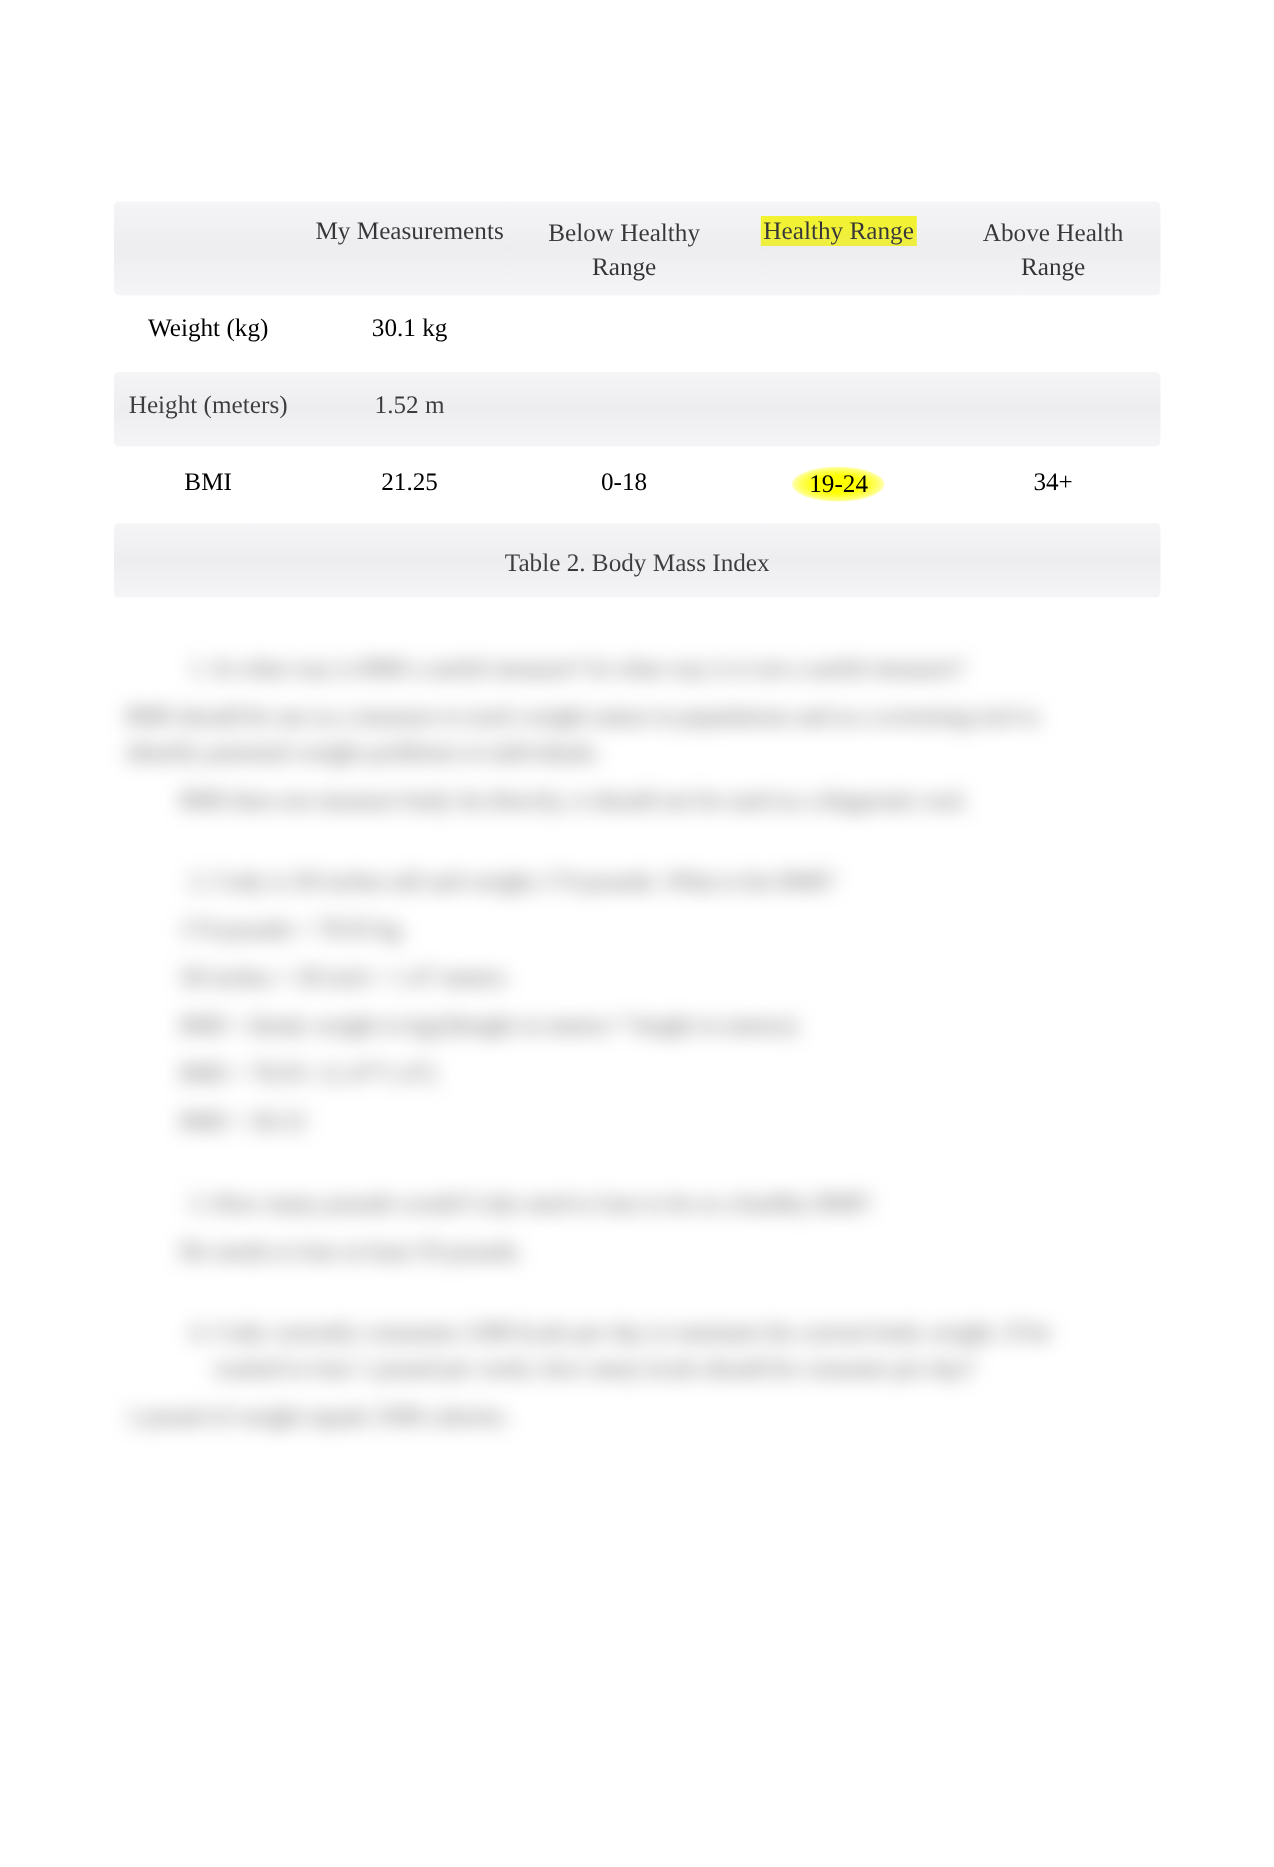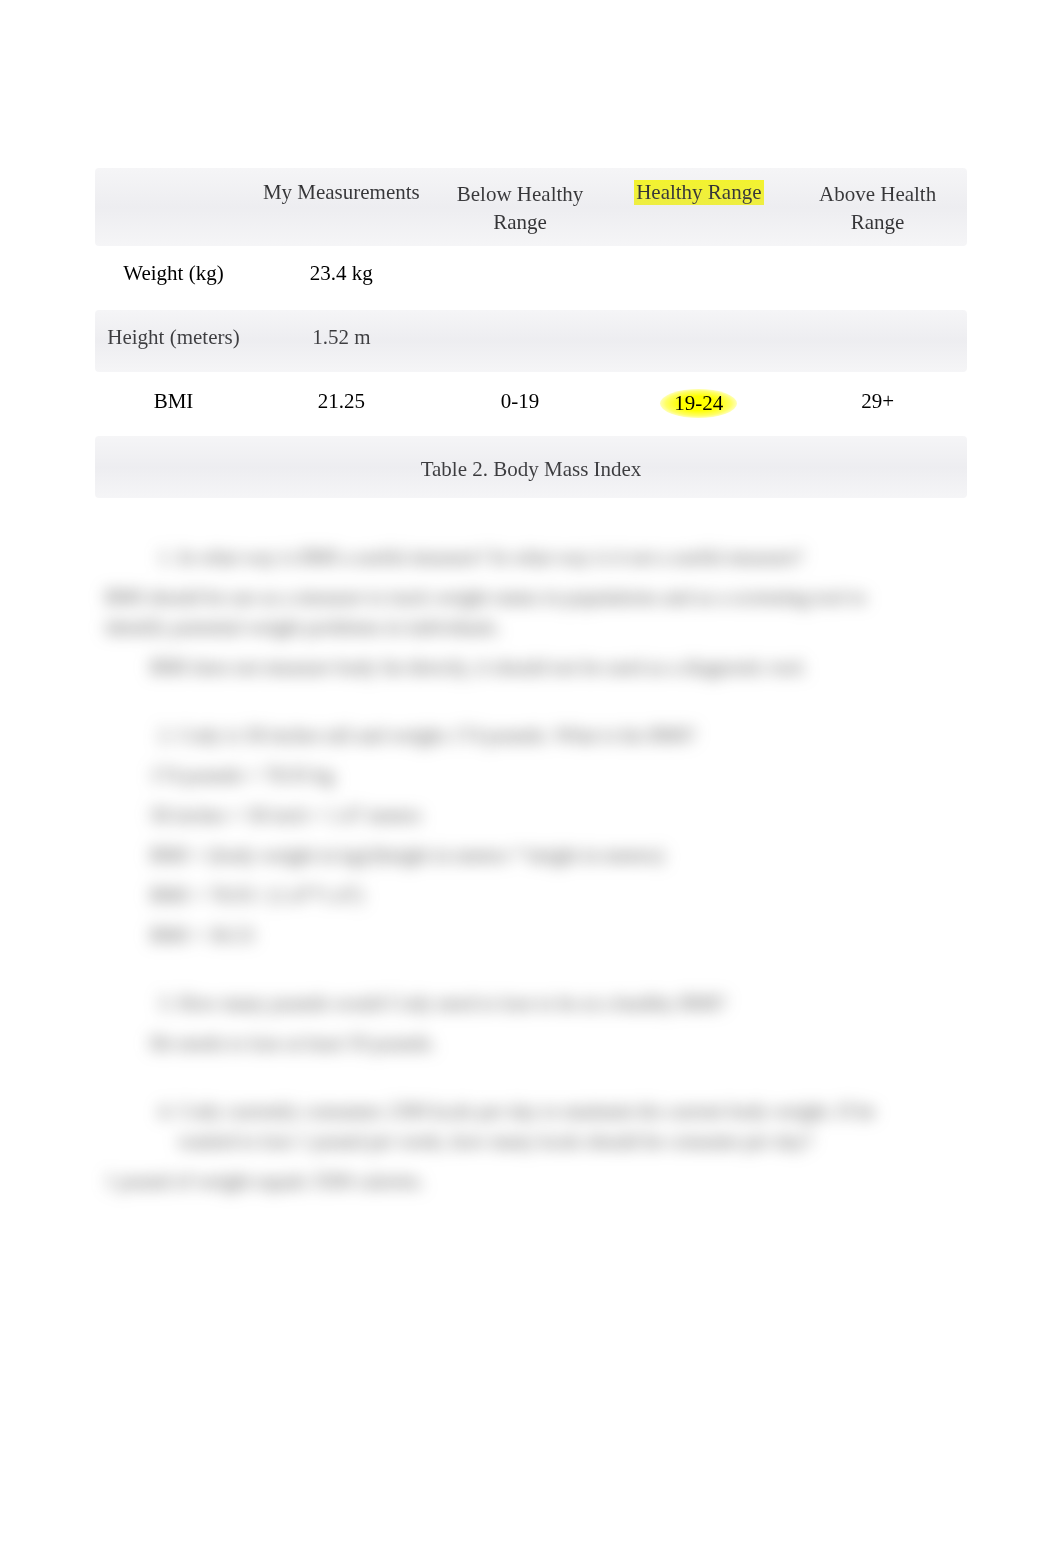--- a/index.html
+++ b/index.html
@@ -118,38 +118,38 @@
           <th><span></span></th>
           <th><span>My Measurements</span></th>
           <th class="two-line"><span>Below Healthy Range</span></th>
           <th><span class="hl">Healthy Range</span></th>
           <th class="two-line"><span>Above Health Range</span></th>
         </tr>
       </thead>
       <tbody>
         <tr>
           <td><span>Weight (kg)</span></td>
-          <td><span>23.4 kg</span></td>
+          <td><span>30.1 kg</span></td>
           <td><span></span></td>
           <td><span></span></td>
           <td><span></span></td>
         </tr>
         <tr>
           <td><span>Height (meters)</span></td>
           <td><span>1.52 m</span></td>
           <td><span></span></td>
           <td><span></span></td>
           <td><span></span></td>
         </tr>
         <tr>
           <td><span>BMI</span></td>
           <td><span>21.25</span></td>
-          <td><span>0-19</span></td>
+          <td><span>0-18</span></td>
           <td><span class="hl-soft">19-24</span></td>
-          <td><span>29+</span></td>
+          <td><span>34+</span></td>
         </tr>
       </tbody>
     </table>
   </div>
 
   <div class="caption">Table 2. Body Mass Index</div>
 
   <div class="blurred-content">
 
     <div class="block">

